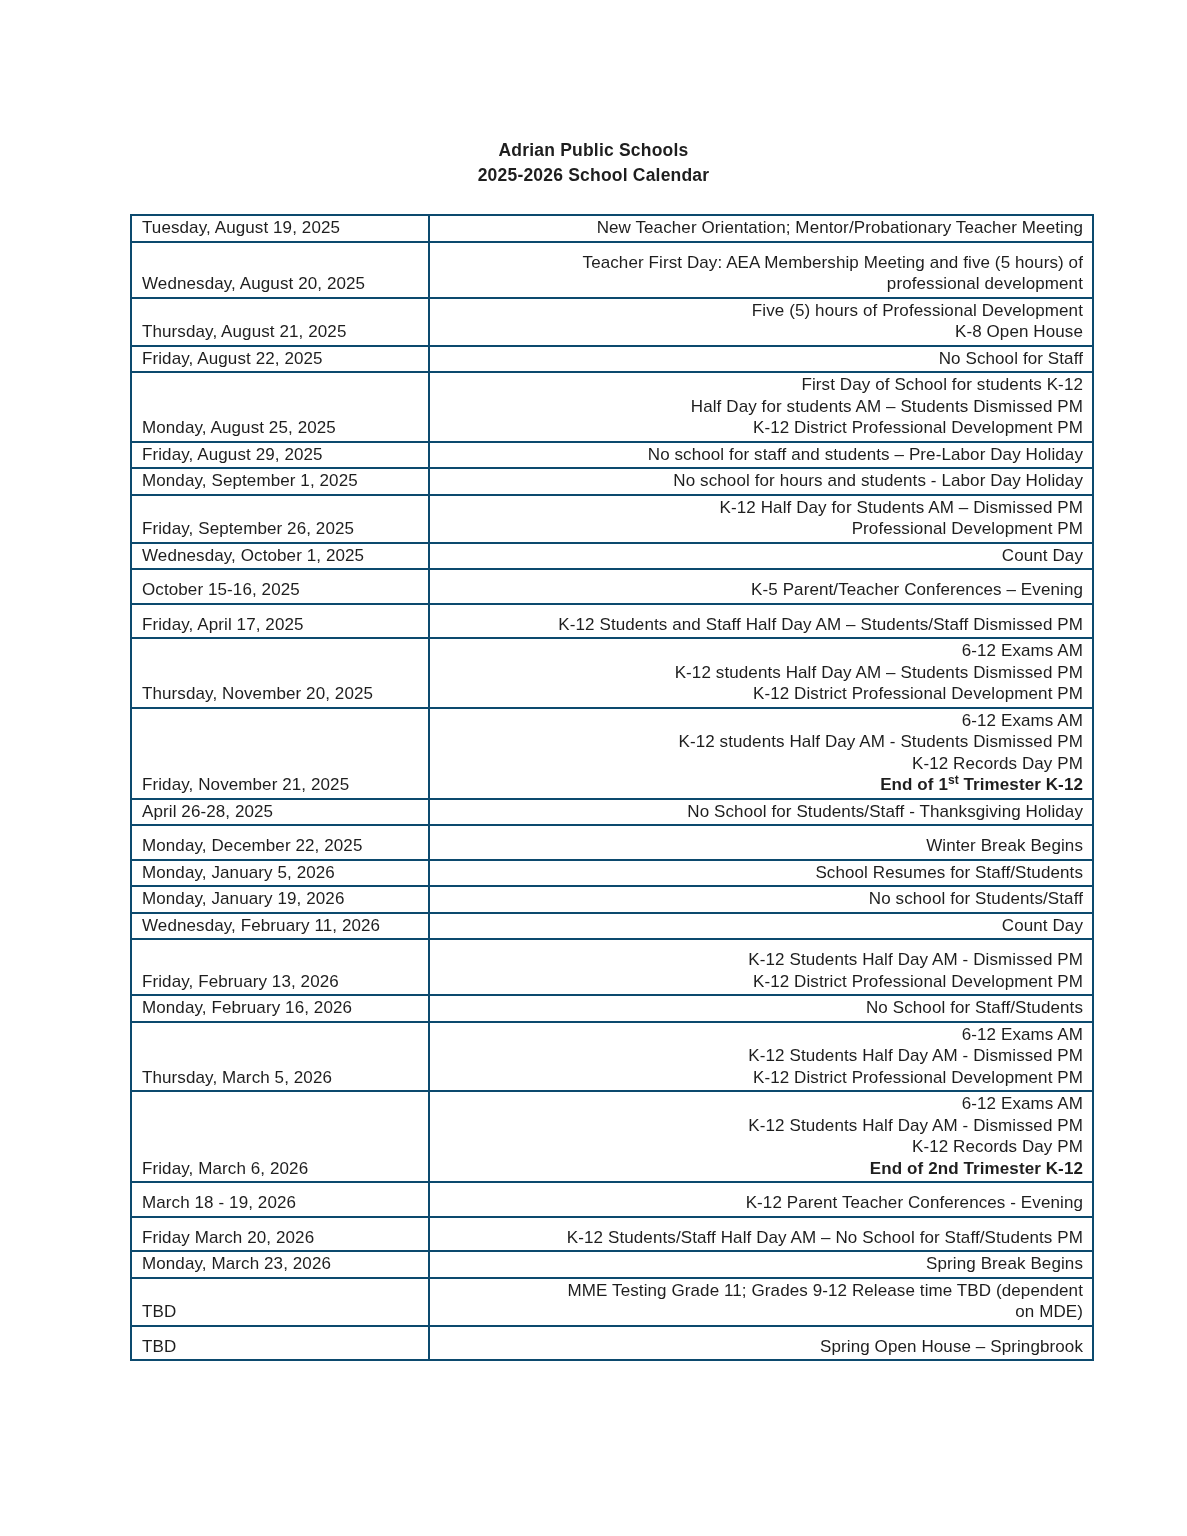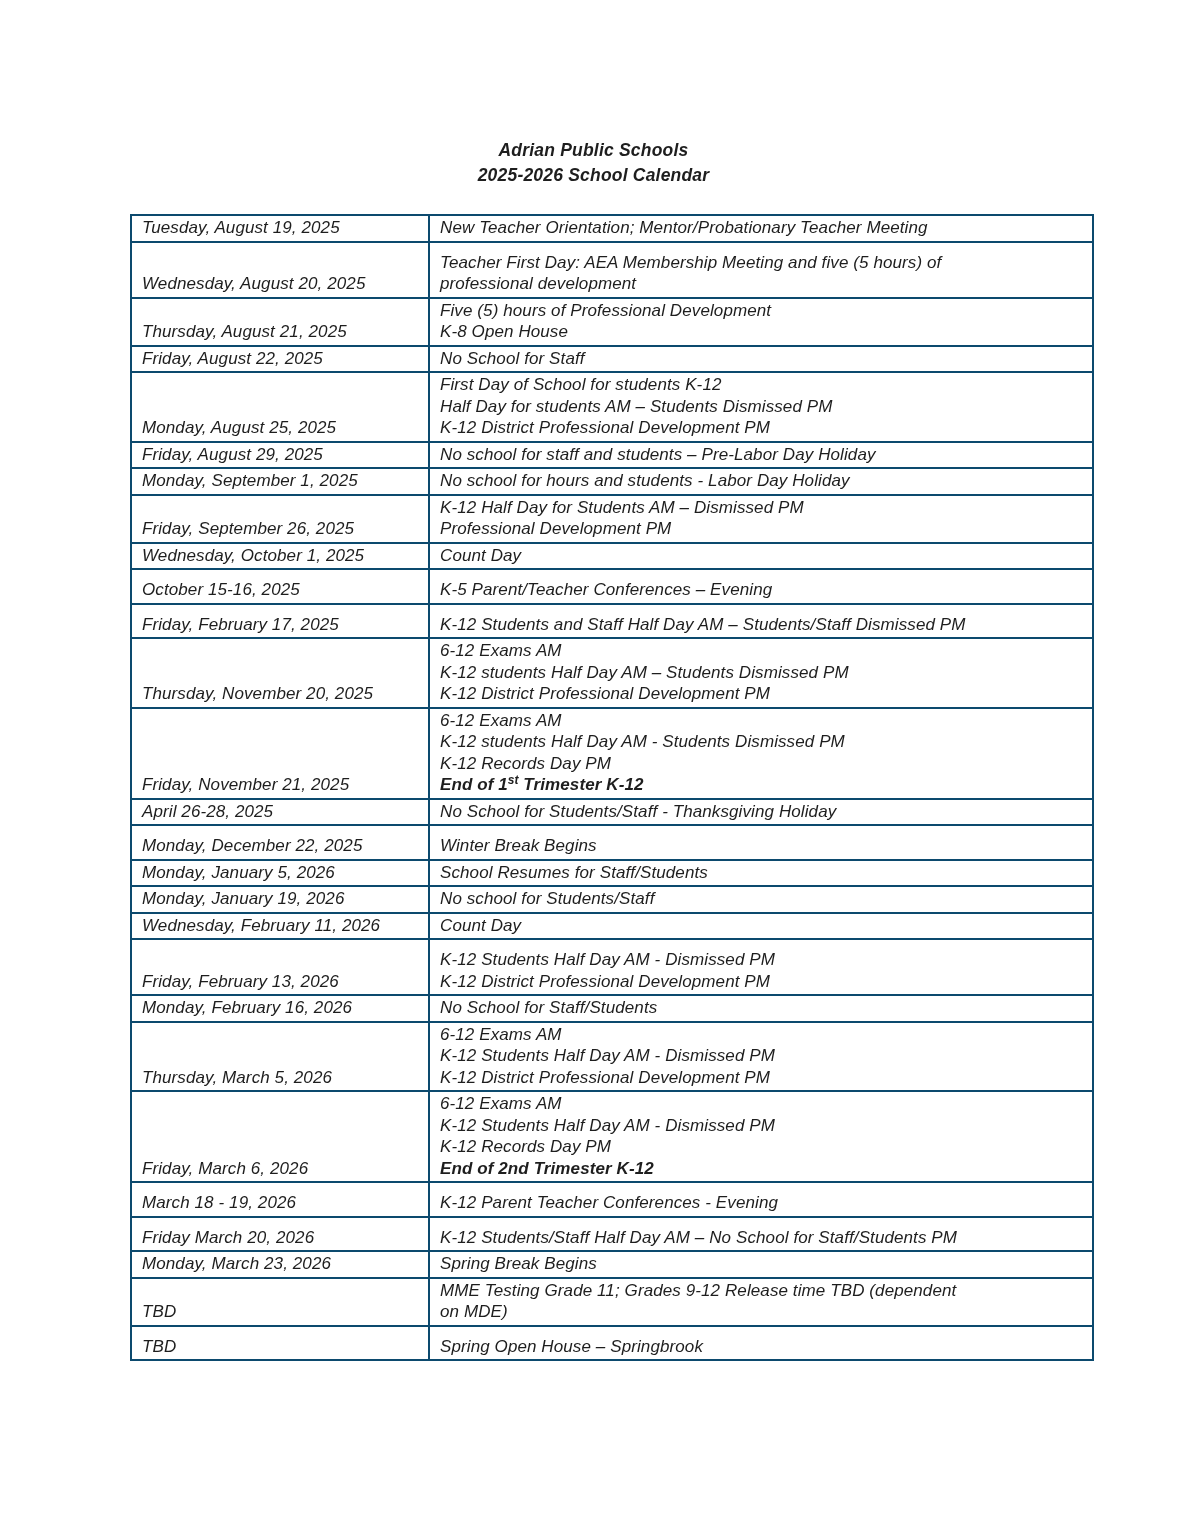--- a/index.html
+++ b/index.html
@@ -13,21 +13,20 @@
     font-family: "Liberation Sans", sans-serif;
     color: #1e1e1e;
     -webkit-font-smoothing: antialiased;
   }
   .page {
     box-sizing: border-box;
     width: 1187px;
     height: 1536px;
     padding-top: 138px;
     overflow: hidden;
-    font-style: italic;
   }
   .title-block {
     text-align: center;
     font-weight: 700;
     font-size: 17.5px;
     line-height: 25px;
     letter-spacing: 0.2px;
   }
   table.calendar {
     border-collapse: collapse;
@@ -38,21 +37,21 @@
   col.col-date  { width: 298px; }
   col.col-event { width: 664px; }
   td {
     border: 2px solid #0c4a6e;
     vertical-align: bottom;
     padding: 1px 9px 2px 10px;
     font-size: 17px;
     line-height: 21.5px;
     letter-spacing: 0.1px;
   }
-  .line { min-height: 21.5px; }
+  .line { min-height: 21.5px; text-align: right; }
   .line.spacer { min-height: 8px; height: 8px; }
   .line.bold { font-weight: 700; }
   sup {
     font-size: 12px;
     line-height: 0;
     vertical-align: 6px;
     letter-spacing: 0;
   }
 </style>
 </head>
@@ -132,21 +131,21 @@
           </td>
     </tr>
         <tr>
       <td class="date-cell">October 15-16, 2025</td>
       <td class="event-cell">
             <div class="line spacer"></div>
             <div class="line">K-5 Parent/Teacher Conferences – Evening</div>
           </td>
     </tr>
         <tr>
-      <td class="date-cell">Friday, February 17, 2025</td>
+      <td class="date-cell">Friday, April 17, 2025</td>
       <td class="event-cell">
             <div class="line spacer"></div>
             <div class="line">K-12 Students and Staff Half Day AM – Students/Staff Dismissed PM</div>
           </td>
     </tr>
         <tr>
       <td class="date-cell">Thursday, November 20, 2025</td>
       <td class="event-cell">
             <div class="line">6-12 Exams AM</div>
             <div class="line">K-12 students Half Day AM – Students Dismissed PM</div>

